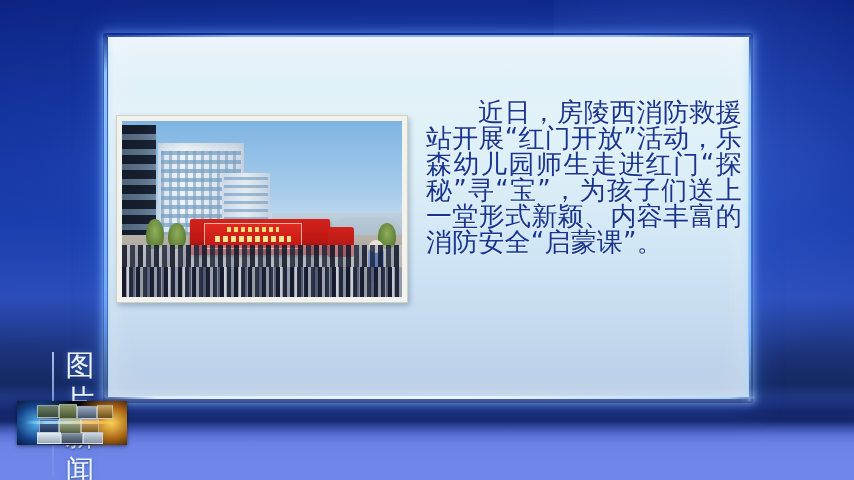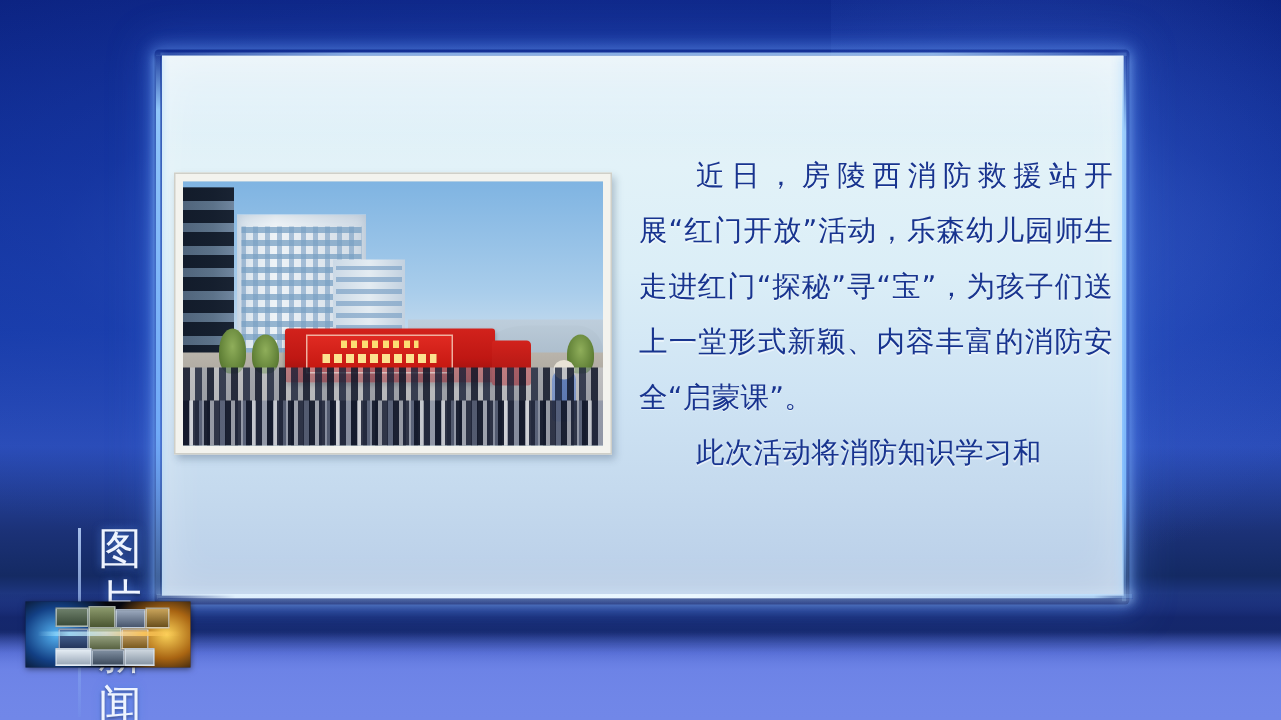--- a/index.html
+++ b/index.html
@@ -352,22 +352,22 @@
     border-radius: 50%;
   }
 
   
   .article {
     position: absolute;
     left: 318px;
     top: 62px;
     width: 316px;
     color: #18348f;
-    font-size: 19px;
-    line-height: 37px;
+    font-size: 26px;
+    line-height: 26px;
     letter-spacing: 0.2px;
     font-family: "DejaVu Sans", "Liberation Sans", sans-serif;
     text-align: justify;
     text-justify: inter-ideograph;
     text-shadow: 0 1px 0 rgba(255,255,255,0.55);
   }
   .article p {
     margin: 0;
     text-indent: 2em;
   }
@@ -496,21 +496,20 @@
             <div class="ph-banner-t2"></div>
           </div>
           <div class="ph-mascot"></div>
           <div class="ph-crowd"></div>
           <div class="ph-crowd2"></div>
         </div>
       </div>
 
       <div class="article">
         <p>近日，房陵西消防救援站开展“红门开放”活动，乐森幼儿园师生走进红门“探秘”寻“宝”，为孩子们送上一堂形式新颖、内容丰富的消防安全“启蒙课”。</p>
-        <p>此次活动将消防知识学习和</p>
       </div>
     </div>
 
     <div class="panel-edge-top"></div>
     <div class="panel-edge-left"></div>
     <div class="panel-edge-right"></div>
     <div class="panel-edge-bottom"></div>
   </div>
 
   <div class="brand-rule"></div>

